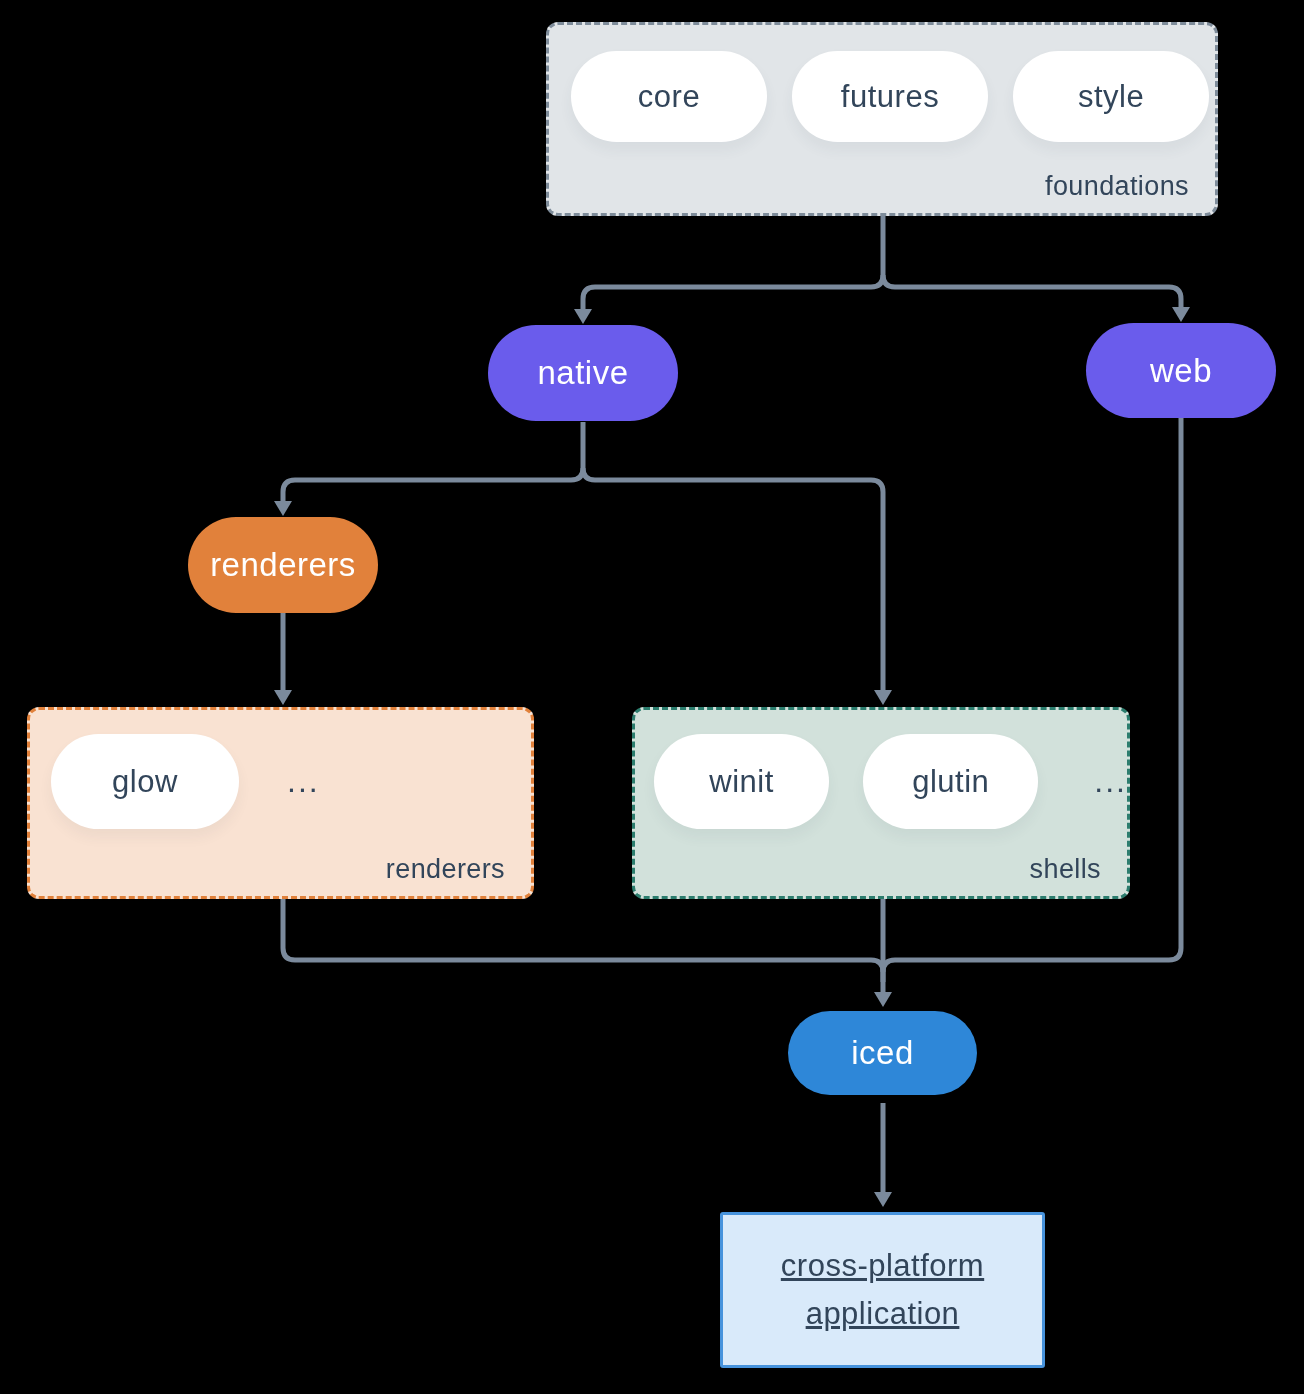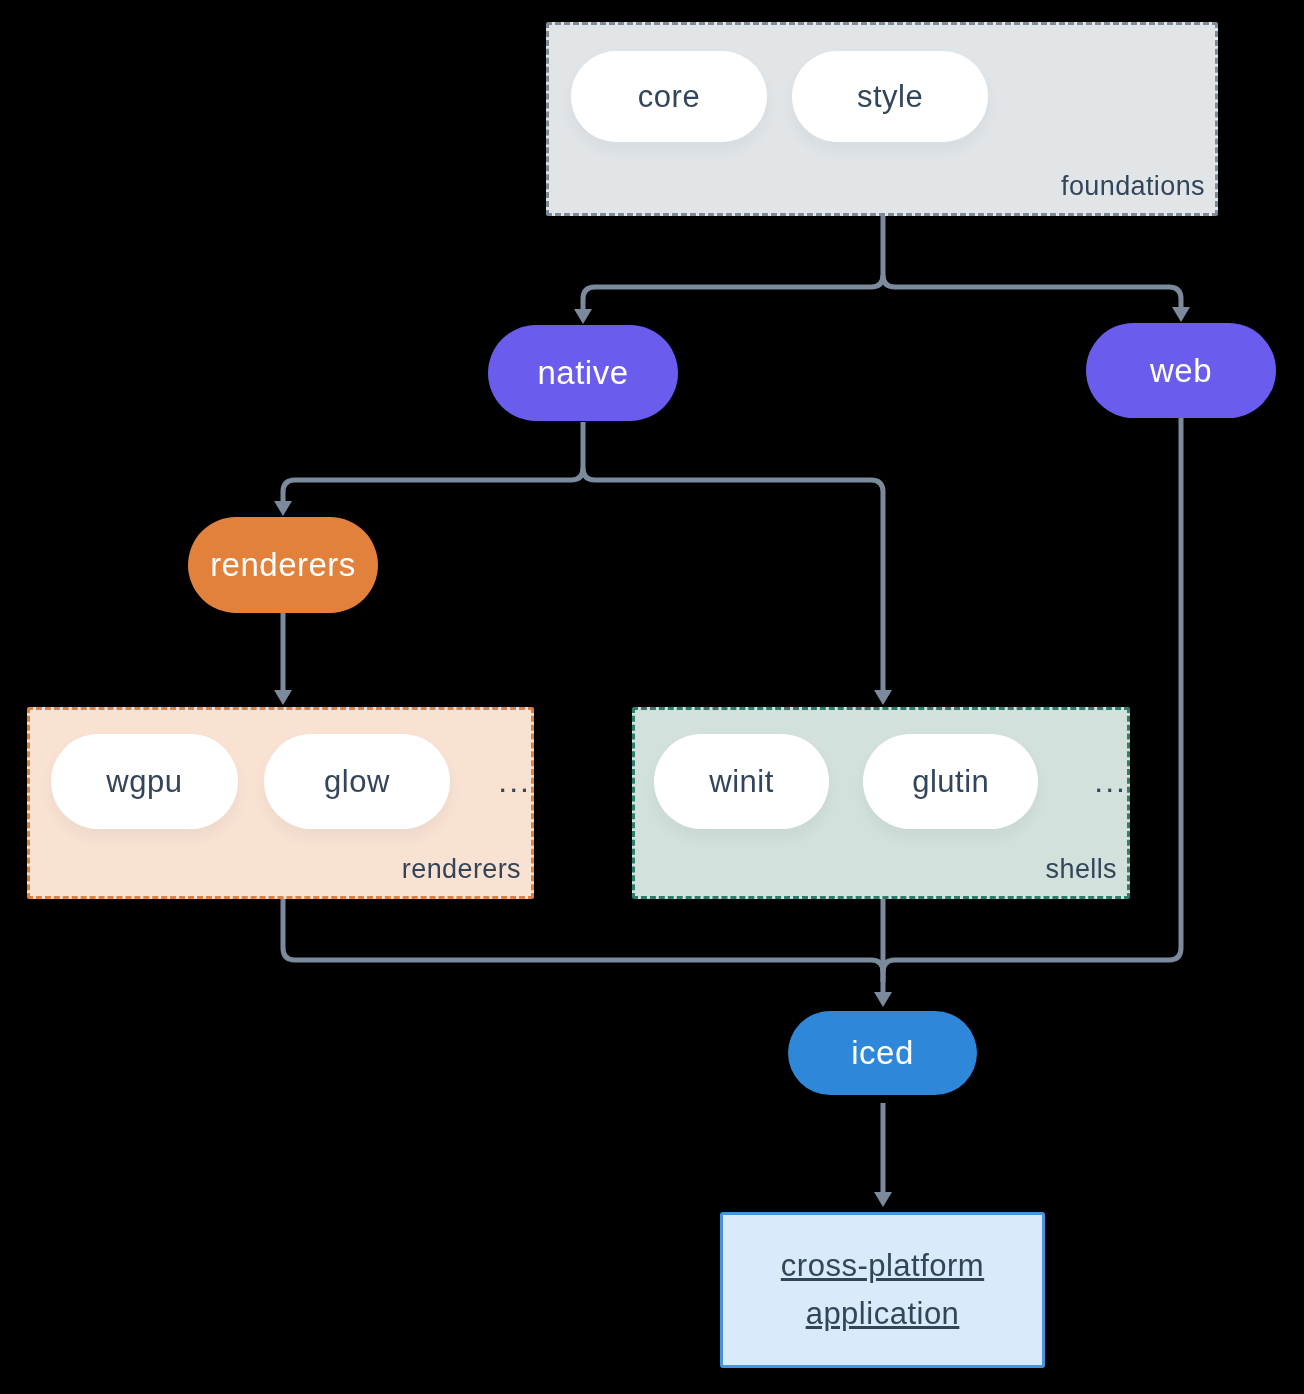--- a/index.html
+++ b/index.html
@@ -27,21 +27,21 @@
     width:1304px;height:1394px;
     background:var(--background);
     overflow:hidden;
   }
   svg.connectors{position:absolute;left:0;top:0;width:1304px;height:1394px;}
   .connector-path{fill:none;stroke:var(--connector);stroke-width:5;}
   .arrowhead{fill:var(--connector);stroke:none;}
 
   .group{
     position:absolute;
-    border-radius:2px;
+    border-radius:12px;
   }
   .group-foundations{
     left:546px;top:22px;width:672px;height:194px;
     background:var(--foundations-fill);
     border:3px dashed var(--foundations-border);
   }
   .group-renderers{
     left:27px;top:707px;width:507px;height:192px;
     background:var(--renderers-fill);
     border:3px dashed var(--renderers-border);
@@ -71,21 +71,21 @@
   }
   .group-foundations .pill-white{width:196px;height:91px;}
   .group-renderers .pill-white{width:188px;height:95px;}
   .group-shells .pill-white{width:191px;height:95px;}
 
   .ellipsis{
     font-size:32px;color:var(--text-dark);
     margin-left:22px;letter-spacing:2px;
   }
   .group-label{
-    position:absolute;right:10px;bottom:11px;
+    position:absolute;right:26px;bottom:11px;
     font-size:27px;color:var(--text-dark);letter-spacing:.4px;text-align:center;
   }
 
   .node{
     position:absolute;
     display:flex;align-items:center;justify-content:center;
     border-radius:48px;
     font-size:33px;letter-spacing:.5px;
     color:var(--text-light);
   }
@@ -146,34 +146,34 @@
     </g>
     <g>
       <path class="connector-path" d="M883 1103 V1193"></path>
       <polygon class="arrowhead" points="874,1192 892,1192 883,1207"></polygon>
     </g>
   </svg>
 
   <div class="group group-foundations">
     <div class="pill-row">
       <div class="pill pill-white">core</div>
+      <div class="pill pill-white">futures</div>
       <div class="pill pill-white">style</div>
     </div>
     <div class="group-label">foundations</div>
   </div>
 
   <div class="node node-native">native</div>
 
   <div class="node node-web">web</div>
 
   <div class="node node-graphics">renderers</div>
 
   <div class="group group-renderers">
     <div class="pill-row">
-      <div class="pill pill-white">wgpu</div>
       <div class="pill pill-white">glow</div>
       <div class="ellipsis">...</div>
     </div>
     <div class="group-label">renderers</div>
   </div>
 
   <div class="group group-shells">
     <div class="pill-row">
       <div class="pill pill-white">winit</div>
       <div class="pill pill-white">glutin</div>

